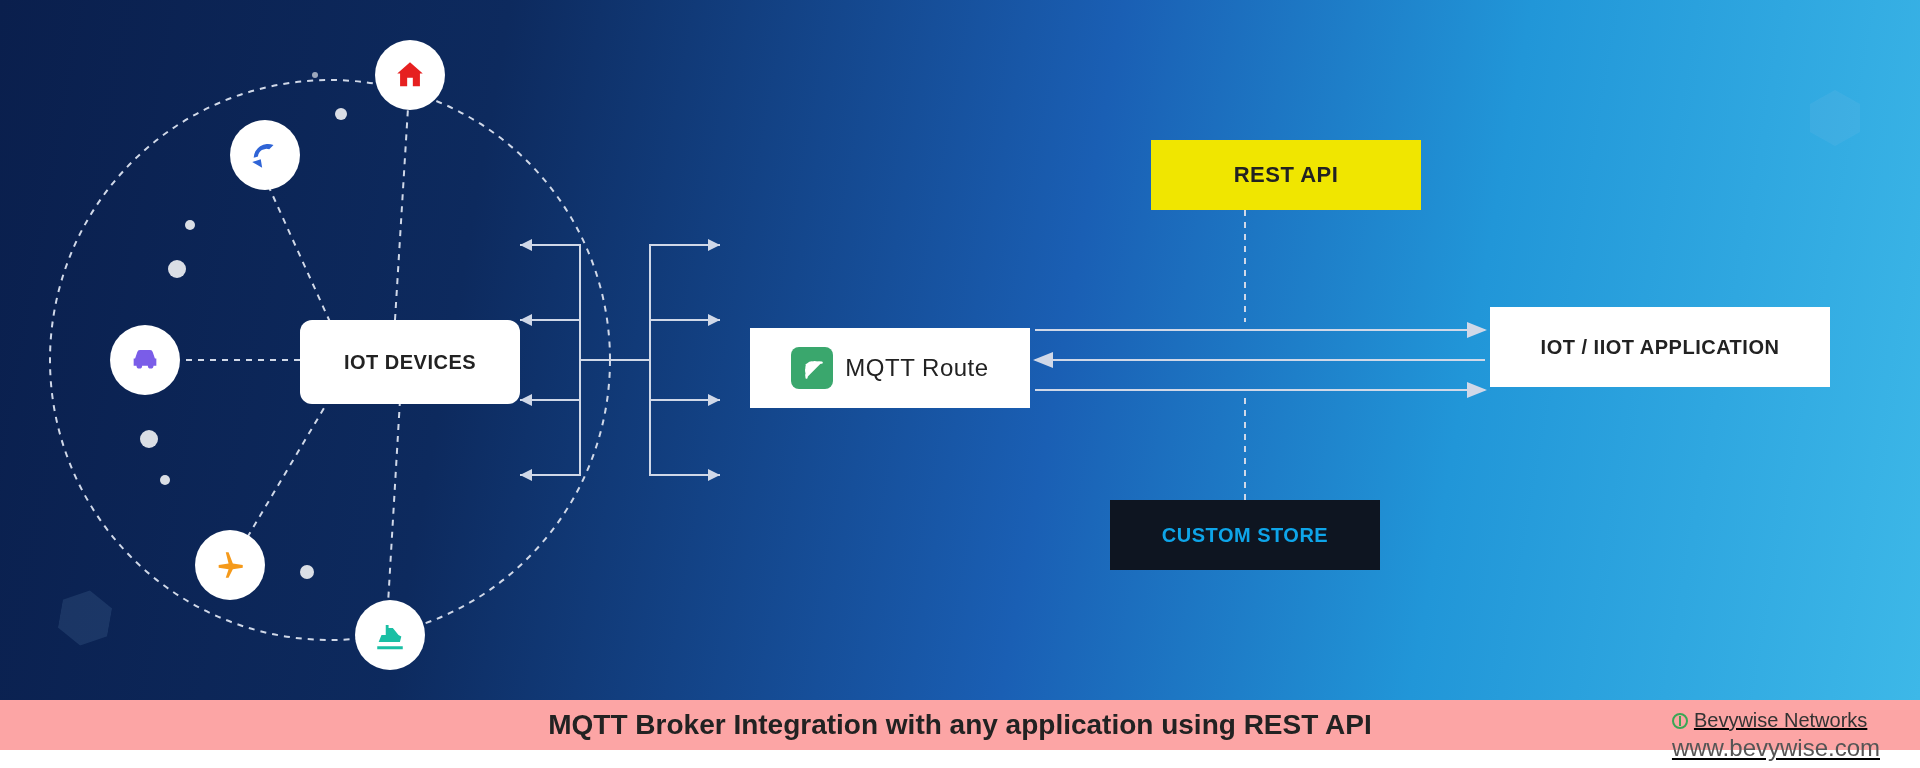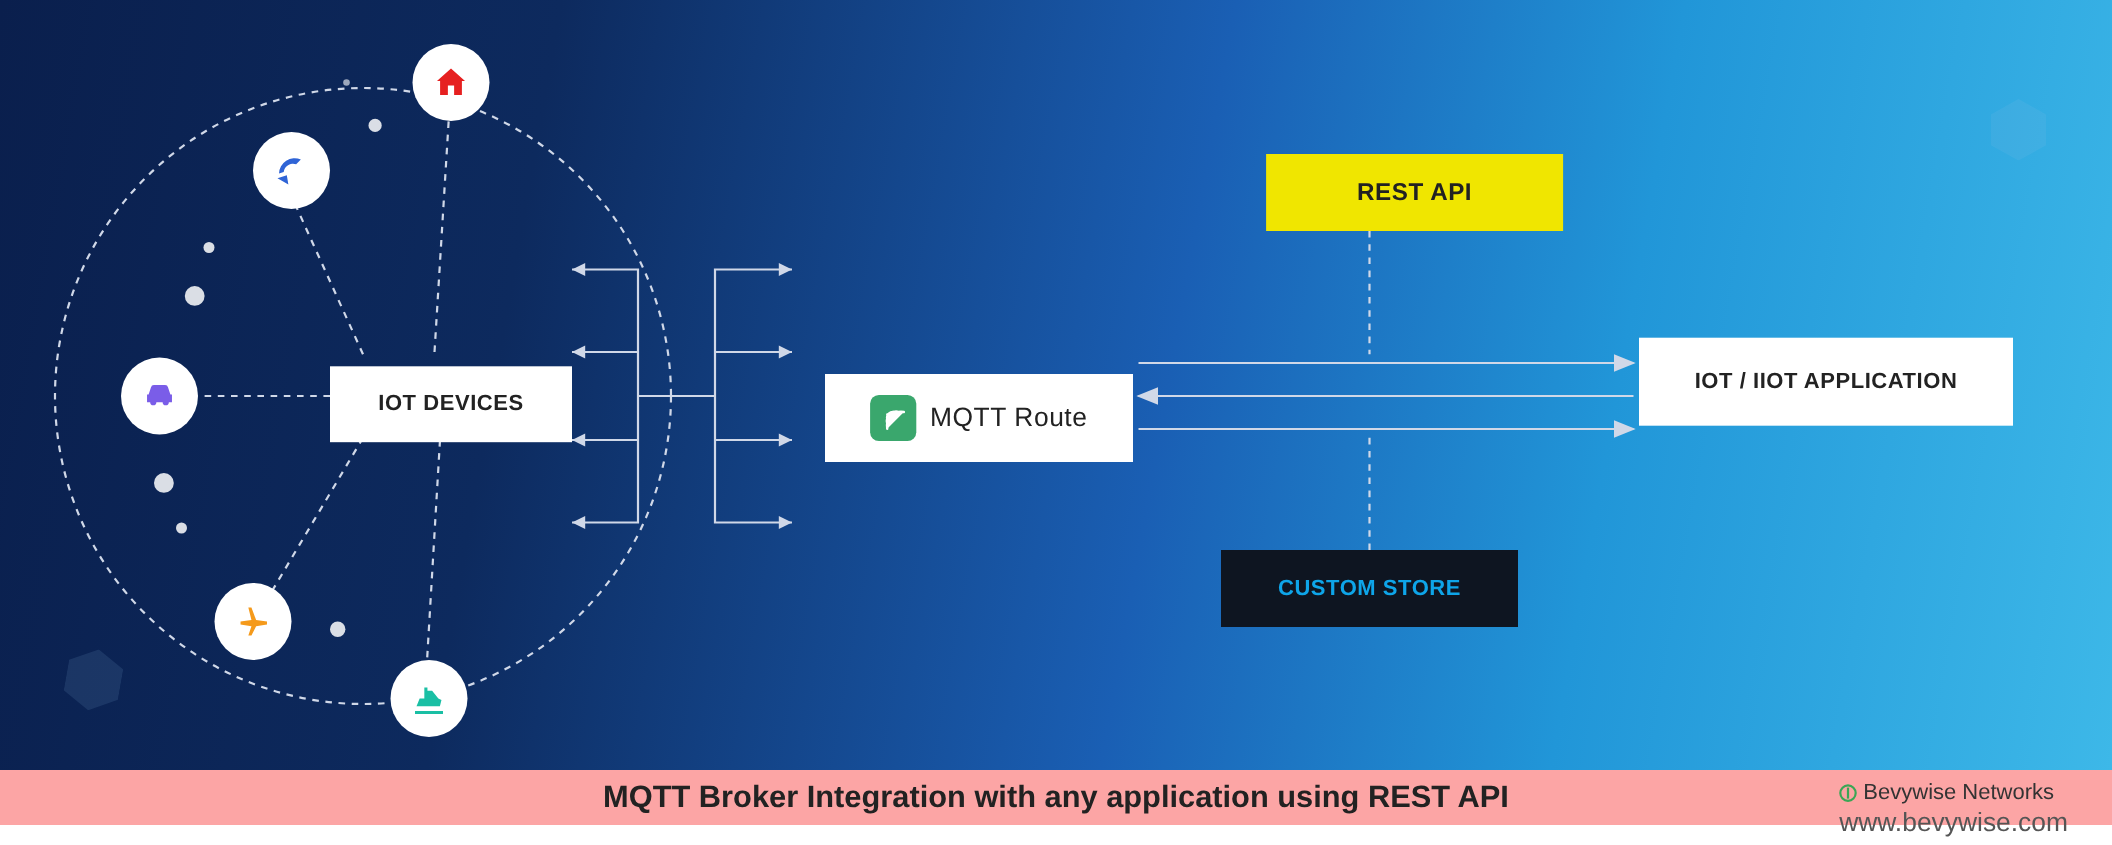--- a/index.html
+++ b/index.html
@@ -29,20 +29,21 @@
     font-size: 28px;
     font-weight: 600;
     color: #222;
   }
   .footer-brand {
     position: absolute;
     right: 40px;
     top: 8px;
     text-align: left;
     line-height: 1.25;
+    text-decoration: underline;
   }
   .footer-brand .brand-line1 {
     font-size: 20px;
     color: #333;
     display: flex;
     align-items: center;
     gap: 6px;
   }
   .footer-brand .brand-line2 {
     font-size: 24px;
@@ -72,28 +73,29 @@
     background: #fff;
     display: flex;
     align-items: center;
     justify-content: center;
     font-weight: 700;
     color: #222;
     letter-spacing: 0.5px;
   }
   .box.iot-devices {
     left: 300px;
-    top: 333px;
+    top: 320px;
     width: 220px;
-    height: 69px;
+    height: 84px;
     font-size: 20px;
+    border-radius: 12px;
   }
   .box.mqtt-route {
     left: 750px;
-    top: 340px;
+    top: 328px;
     width: 280px;
     height: 80px;
     font-size: 24px;
     font-weight: 400;
     gap: 12px;
   }
   .box.iot-app {
     left: 1490px;
     top: 307px;
     width: 340px;

